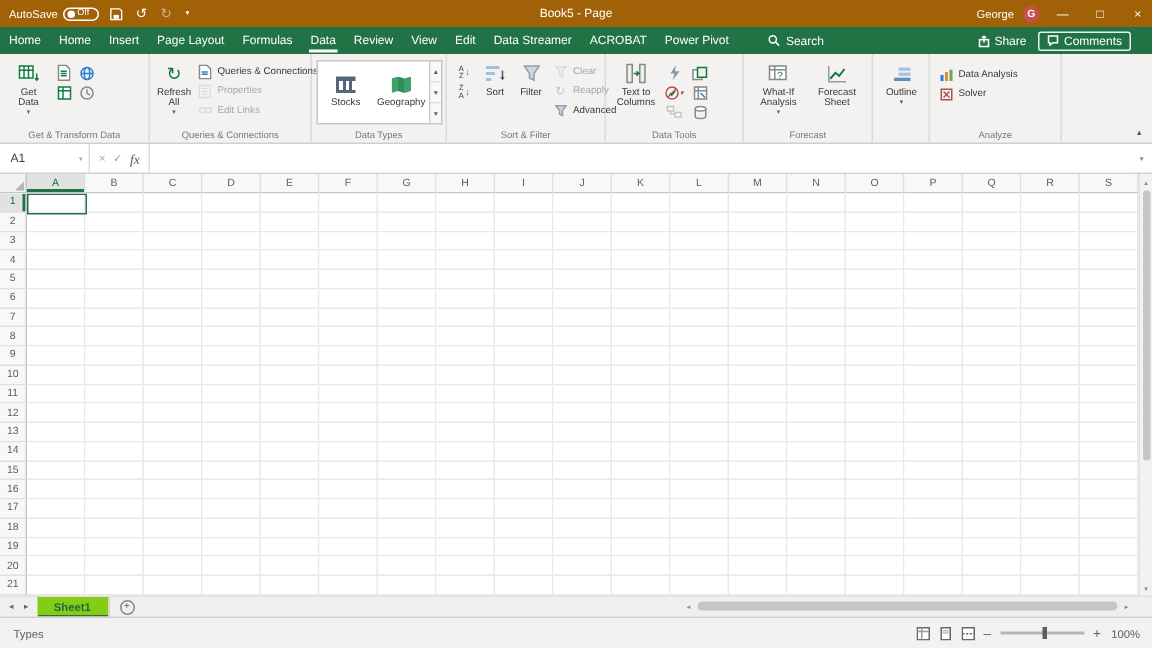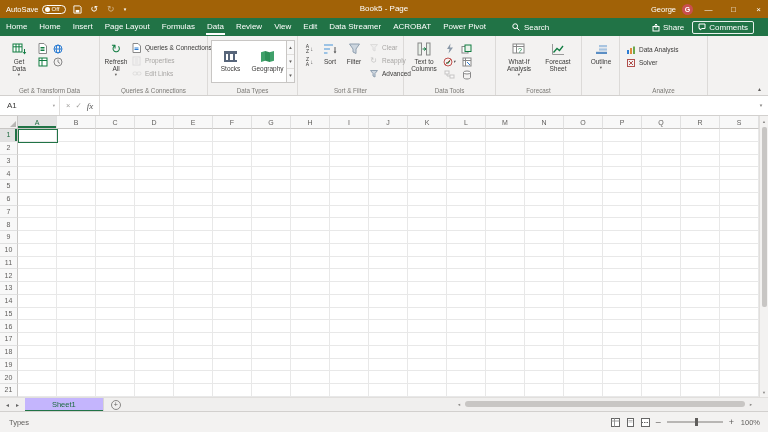--- a/index.html
+++ b/index.html
@@ -114,21 +114,21 @@
   .vspace{flex:1}
   .hscroll{position:absolute;left:455px;right:13px;top:399px;height:10px;display:flex;align-items:center;gap:2px}
   .harrow{width:8px;text-align:center;font-size:4px;color:#8a8886}
   .hthumb{flex:1;height:6px;background:#c8c6c4;border-radius:3px}
 
   
   .sheetbar{position:absolute;top:397px;left:0;right:0;height:14px;background:#f0efee;
             border-top:1px solid #e1dfdd;display:flex;align-items:center}
   .snav{display:flex;align-items:center;gap:5px;padding:0 5px;color:#666;font-size:5px}
   .sheettabs{display:flex;height:14px}
-  .sheettab{background:#c4b5fd;color:#1d6b40;font-weight:normal;font-size:7.5px;padding:0 27px;
+  .sheettab{background:#84cc16;color:#1d6b40;font-weight:bold;font-size:7.5px;padding:0 11px;
             display:flex;align-items:center;box-shadow:inset 0 -2px 0 #217346;border-right:1px solid #d8d6d4}
   .newsheet{width:10px;height:10px;border-radius:50%;border:1px solid #8a8886;color:#605e5c;
             font-size:7px;display:flex;align-items:center;justify-content:center;margin-left:7px}
 
   
   .statusbar{position:absolute;top:411px;left:0;right:0;height:21px;background:#f3f2f1;
              border-top:1px solid #d2d0ce;display:flex;align-items:center;font-size:7.5px;color:#605e5c}
   .ready{padding-left:9px}
   .sb-right{margin-left:auto;display:flex;align-items:center;gap:6px;padding-right:8px}
   .viewbtn{display:flex;align-items:center;justify-content:center}

